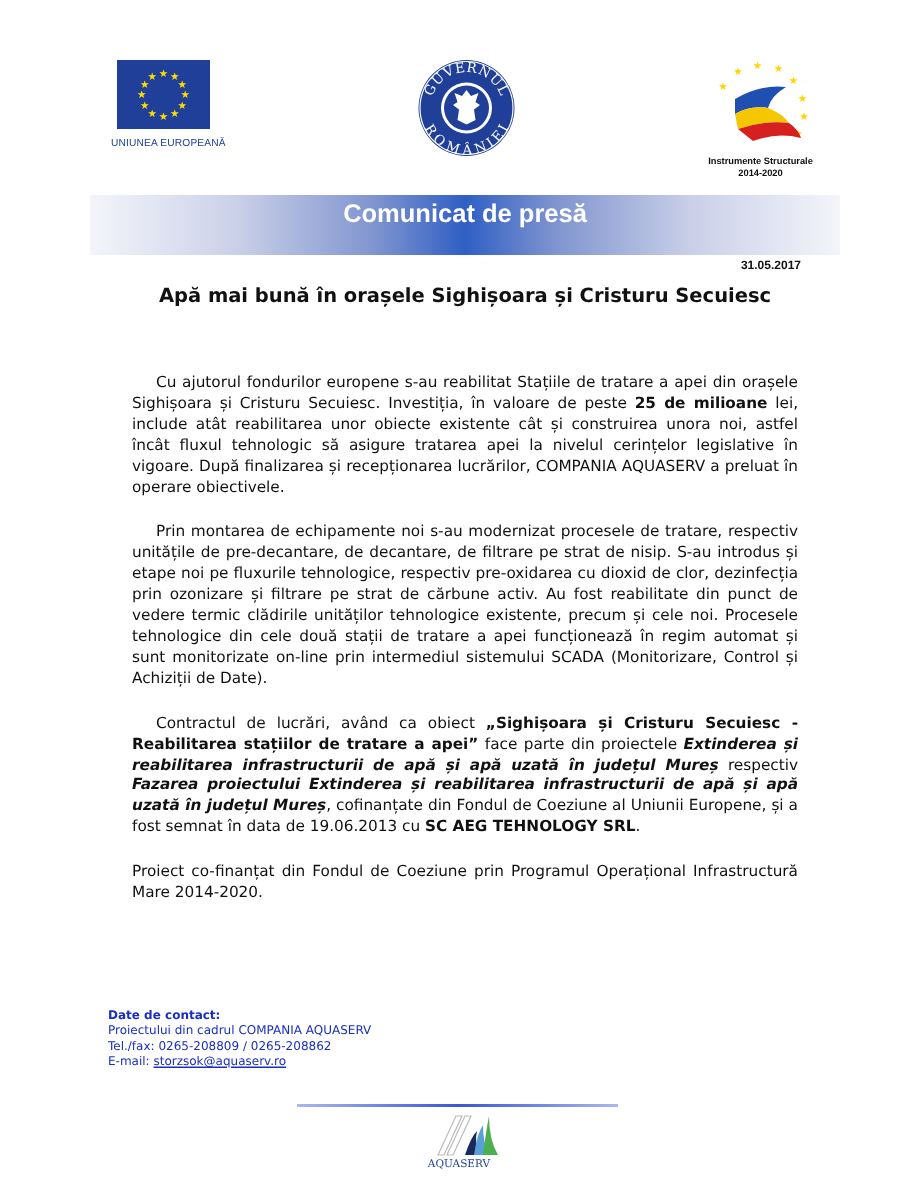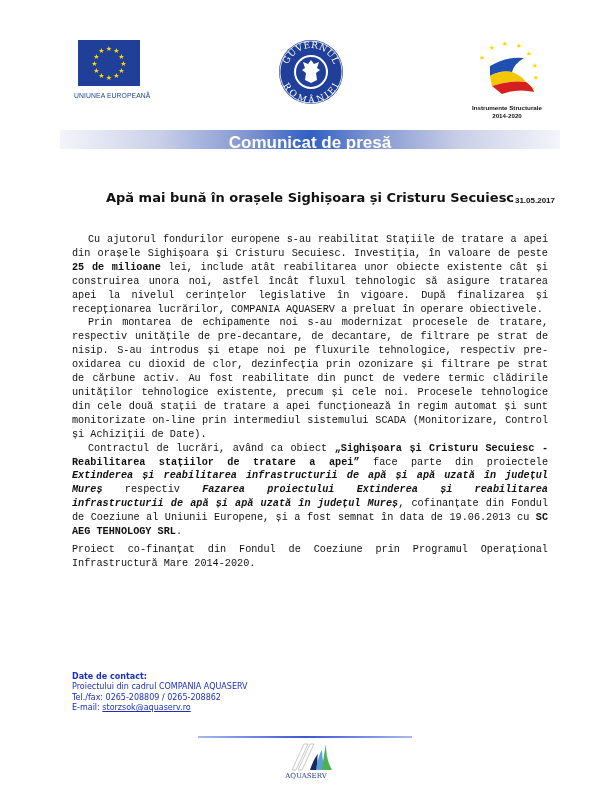--- a/index.html
+++ b/index.html
@@ -4,27 +4,27 @@
   <style>
     html, body { margin: 0; padding: 0; background: #ffffff; }
     body { width: 612px; height: 792px; position: relative; overflow: hidden; font-family: "DejaVu Sans", sans-serif; color: #111; }
     .logo { position: absolute; }
     .eu-logo { left: 74px; top: 40px; width: 86px; }
     .eu-flag { width: 62px; height: 46px; background: #1f3f98; margin-left: 4px; position: relative; }
     .eu-caption { font-family: "Liberation Sans", sans-serif; font-size: 6.8px; color: #1f3f98; margin-top: 6px; letter-spacing: 0.1px; white-space: nowrap; }
     .gov-logo { left: 277px; top: 38px; width: 68px; height: 68px; }
     .is-logo { left: 462px; top: 38px; width: 90px; }
     .is-caption { font-family: "Liberation Sans", sans-serif; font-size: 6.2px; font-weight: bold; text-align: center; color: #111; line-height: 8px; margin-top: 2px; }
-    .banner { position: absolute; left: 60px; top: 130px; width: 500px; height: 19px;
+    .banner { position: absolute; left: 60px; top: 130px; width: 500px; height: 40px;
       background: linear-gradient(to right, #f4f5fa 0%, #c9cfe8 20%, #7f94cf 38%, #2f5fc4 50%, #7f94cf 62%, #c9cfe8 80%, #f4f5fa 100%); }
     .banner-title { position: absolute; left: 0; right: 0; top: 3px; text-align: center; color: #fff; font-family: "Liberation Sans", sans-serif; font-weight: bold; font-size: 17px; }
-    .date { position: absolute; right: 57px; top: 172px; font-family: "Liberation Sans", sans-serif; font-weight: bold; font-size: 8px; margin-top: 24px; }
+    .date { position: absolute; right: 78px; top: 172px; font-family: "Liberation Sans", sans-serif; font-weight: bold; font-size: 8px; }
     .headline { position: absolute; left: 60px; width: 500px; top: 190px; text-align: center; font-weight: bold; font-size: 13px; }
     .body { position: absolute; left: 72px; width: 476px; top: 233px; font-size: 10.2px; line-height: 13.9px; text-align: justify; }
-    .body p { margin: 0; text-indent: 16px; font-family: Liberation Mono, monospace; }
+    .body p { margin: 16px; text-indent: 16px; }
     .body p.noindent { text-indent: 0; margin-top: 4px; }
     .contact { position: absolute; left: 72px; top: 636px; font-size: 8px; line-height: 10.3px; color: #1a2fc0; }
     .contact .hdr { font-weight: bold; margin-top: 36px; }
     .contact a { color: #1a2fc0; text-decoration: underline; }
     .aquaserv { position: absolute; left: 270px; top: 740px; width: 72px; height: 40px; }
     .aq-line { position: absolute; left: 198px; width: 214px; top: 736px; height: 2px; background: linear-gradient(to right, #a9b7ee, #3a57d6, #a9b7ee); }
     b.em { font-weight: bold; }
     i.bi { font-weight: bold; font-style: italic; }
   </style>
 </head>

